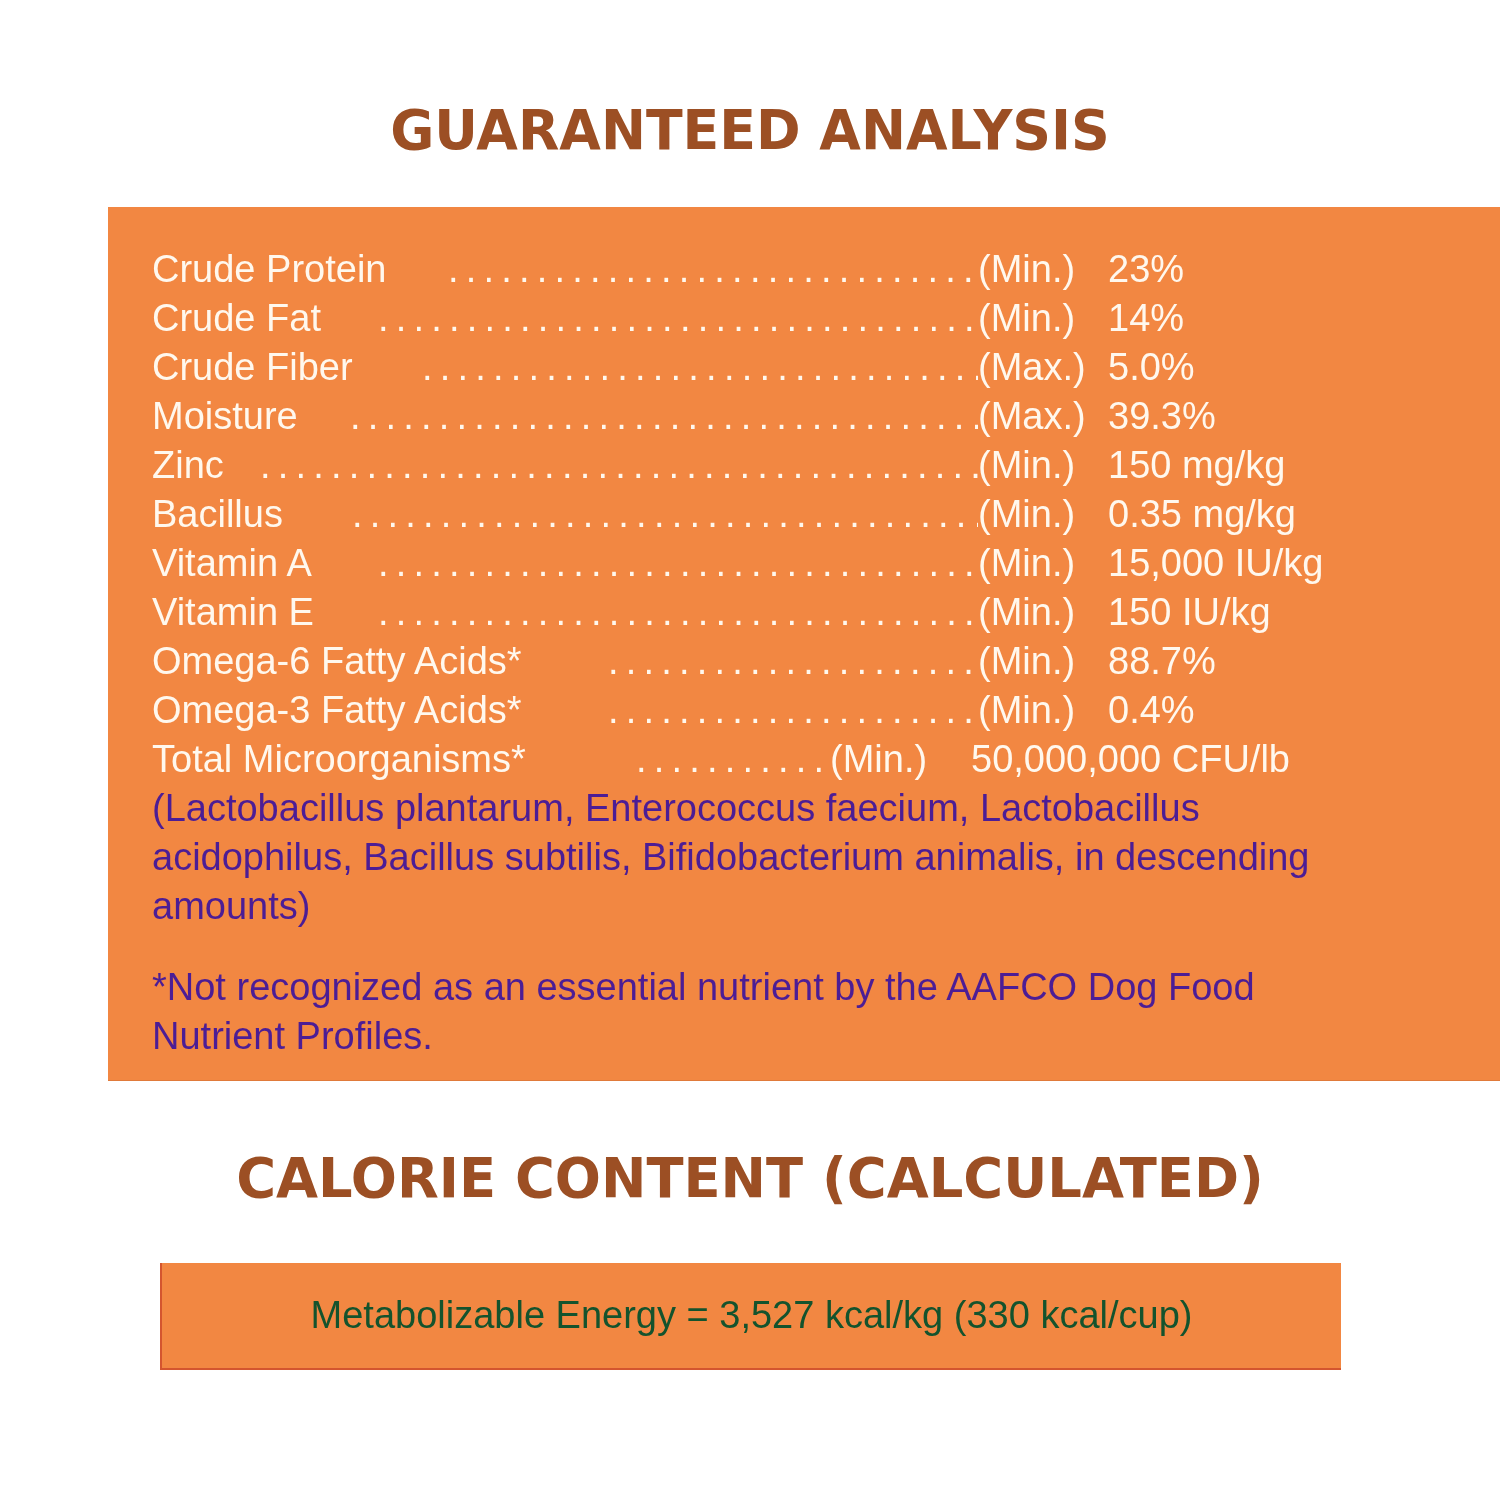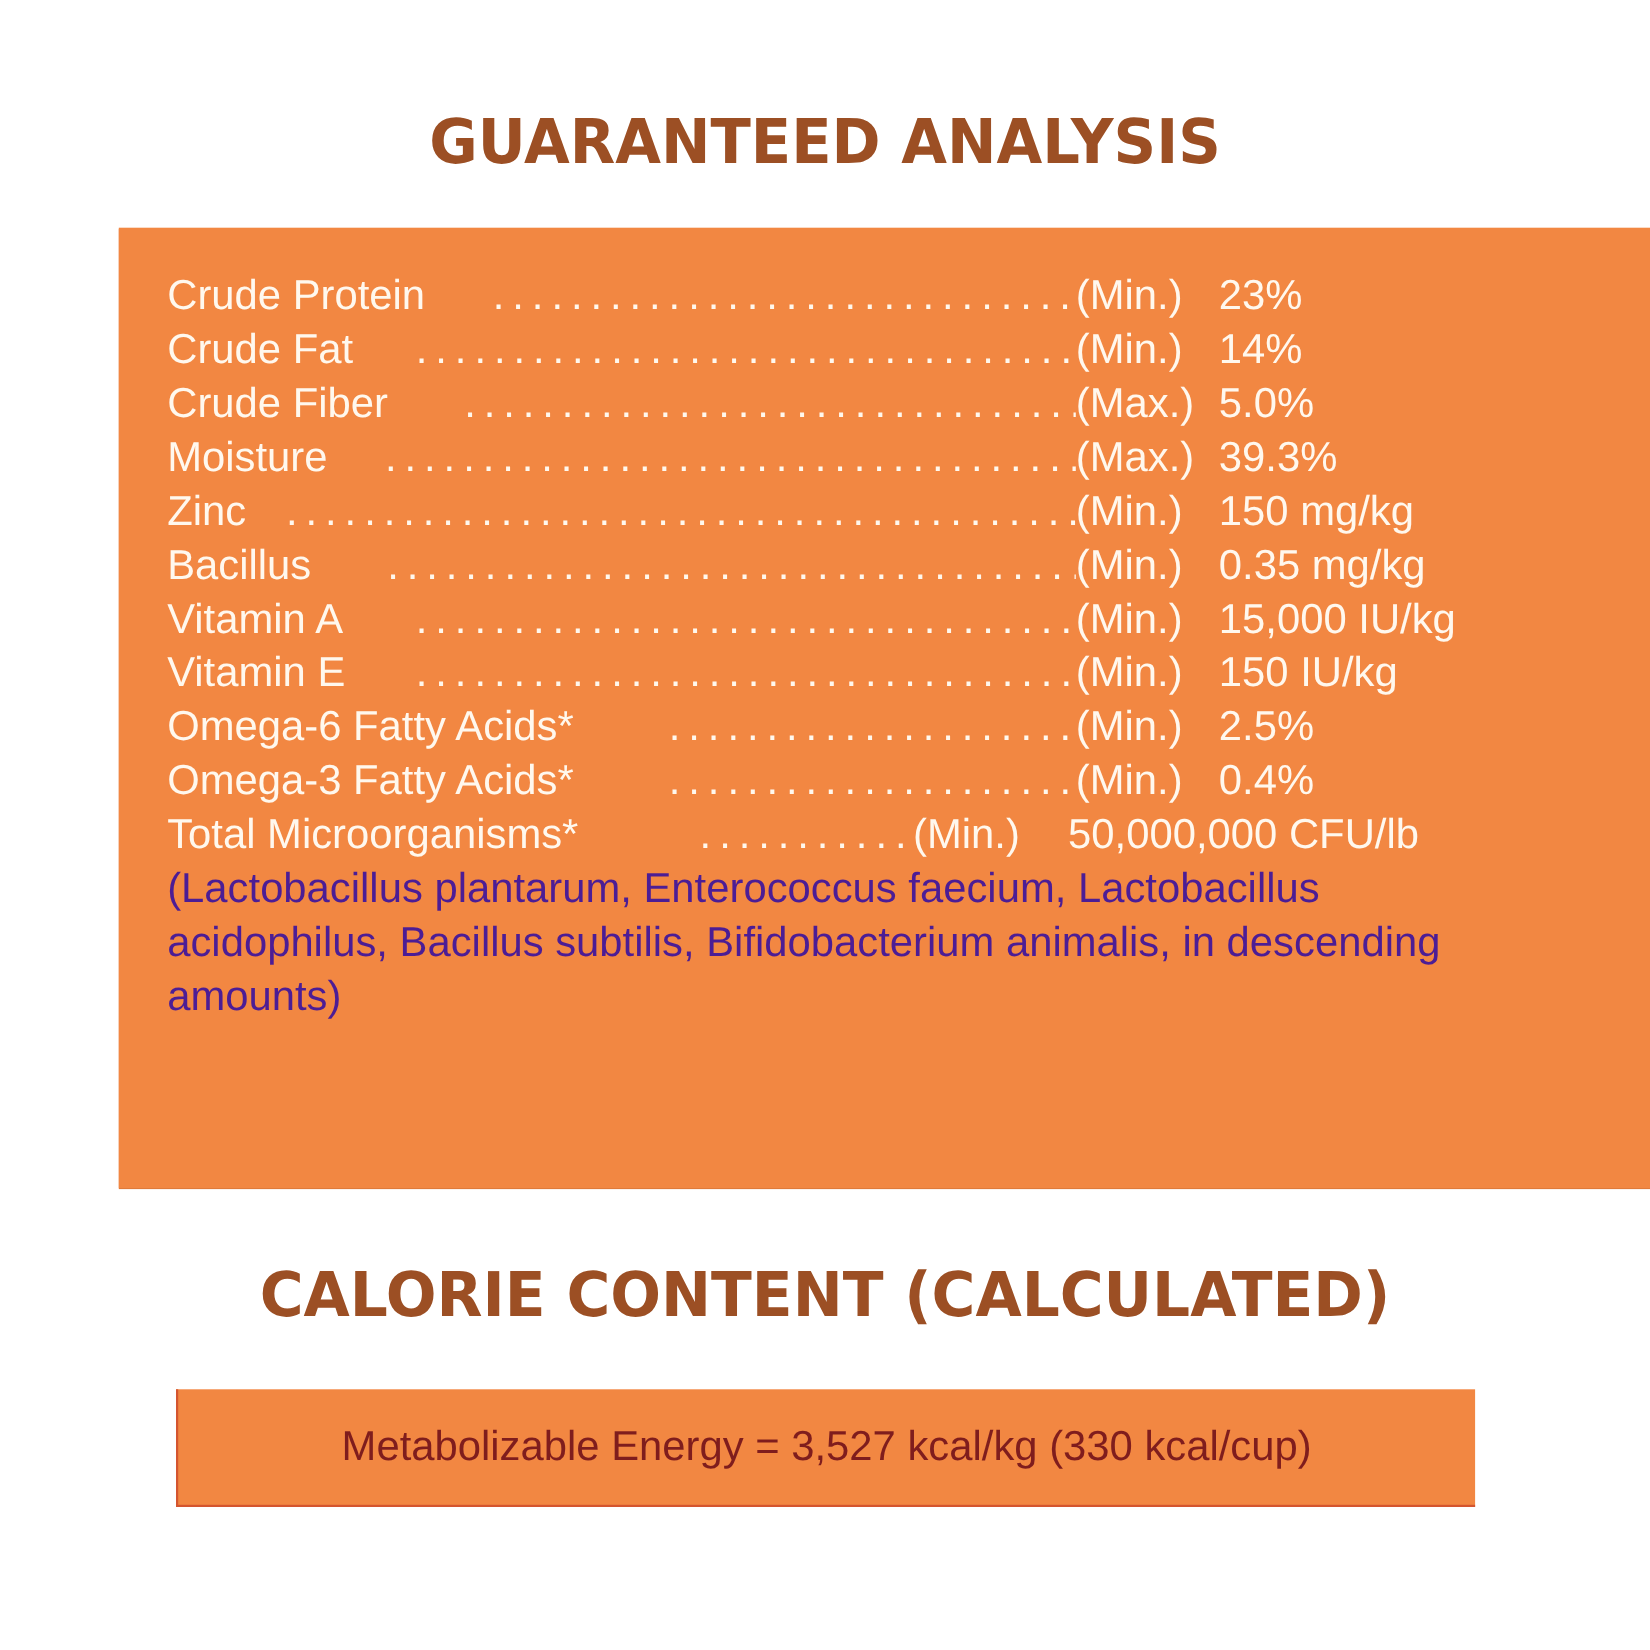--- a/index.html
+++ b/index.html
@@ -107,21 +107,21 @@
     }
     #cal-text {
       position: absolute;
       left: 0;
       top: 0;
       width: 100%;
       height: 105px;
       line-height: 105px;
       text-align: center;
       font-size: 38px;
-      color: #7f1d1d;
+      color: #14532d;
       white-space: nowrap;
     }
   </style>
 </head>
 <body>
 
 <h1 class="heading" id="ga-title">GUARANTEED ANALYSIS</h1>
 
 <div class="panel" id="ga-panel">
   <div class="rows">
@@ -170,35 +170,36 @@
     <div class="row">
       <span class="label">Vitamin E</span>
       <span class="leader" style="left:226px;width:600px;">..............................................</span>
       <span class="qual">(Min.)</span>
       <span class="val">150 IU/kg</span>
     </div>
     <div class="row">
       <span class="label">Omega-6 Fatty Acids*</span>
       <span class="leader" style="left:456px;width:370px;">..............................</span>
       <span class="qual">(Min.)</span>
-      <span class="val">2.5%</span>
+      <span class="val">88.7%</span>
     </div>
     <div class="row">
       <span class="label">Omega-3 Fatty Acids*</span>
       <span class="leader" style="left:456px;width:370px;">..............................</span>
       <span class="qual">(Min.)</span>
       <span class="val">0.4%</span>
     </div>
     <div class="row micro">
       <span class="label">Total Microorganisms*</span>
       <span class="leader" style="left:484px;width:186px;">................</span>
       <span class="qual">(Min.)</span>
       <span class="val">50,000,000 CFU/lb</span>
     </div>
     <p class="para">(Lactobacillus plantarum, Enterococcus faecium, Lactobacillus acidophilus, Bacillus subtilis, Bifidobacterium animalis, in descending amounts)</p>
+    <p class="para footnote">*Not recognized as an essential nutrient by the AAFCO Dog Food Nutrient Profiles.</p>
   </div>
 </div>
 
 <h1 class="heading" id="cc-title">CALORIE CONTENT (CALCULATED)</h1>
 
 <div class="panel" id="cal-panel">
   <div id="cal-text">Metabolizable Energy = 3,527 kcal/kg (330 kcal/cup)</div>
 </div>
 
 </body></html>

